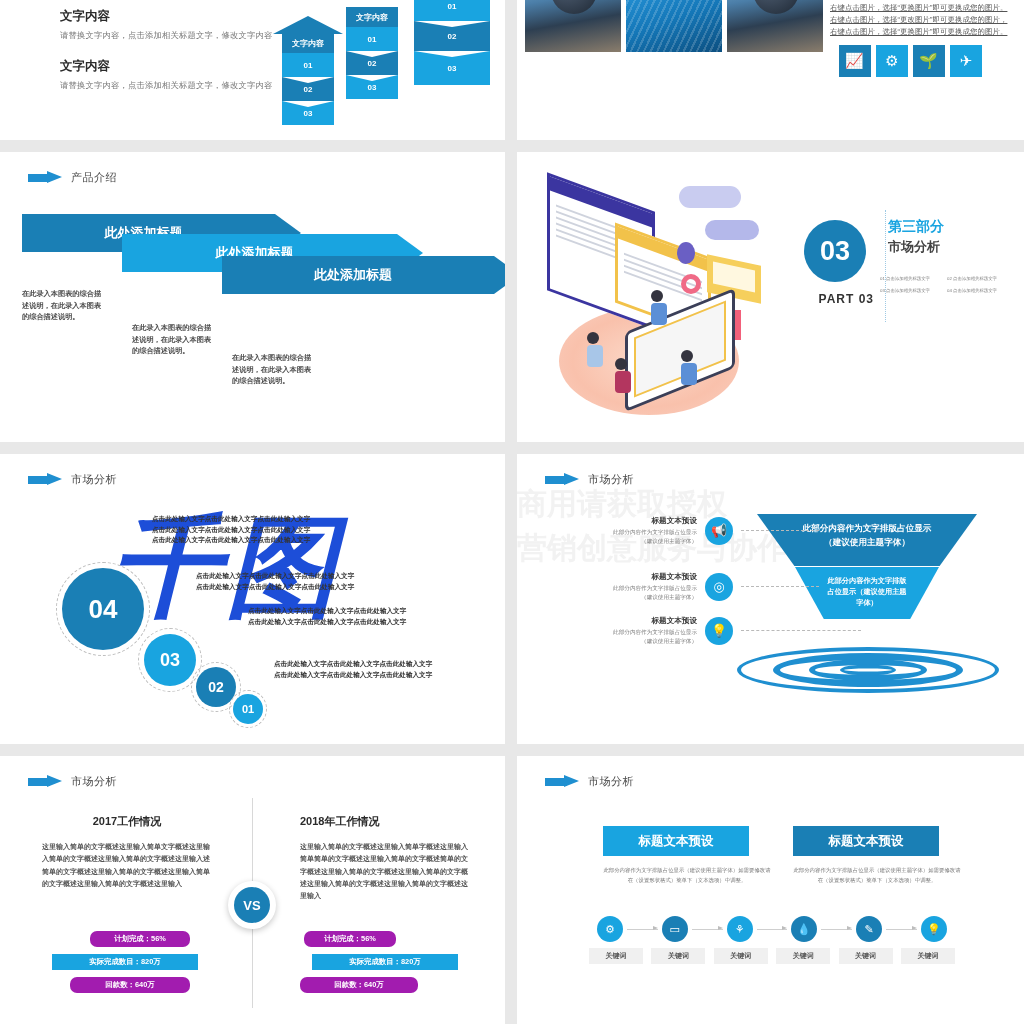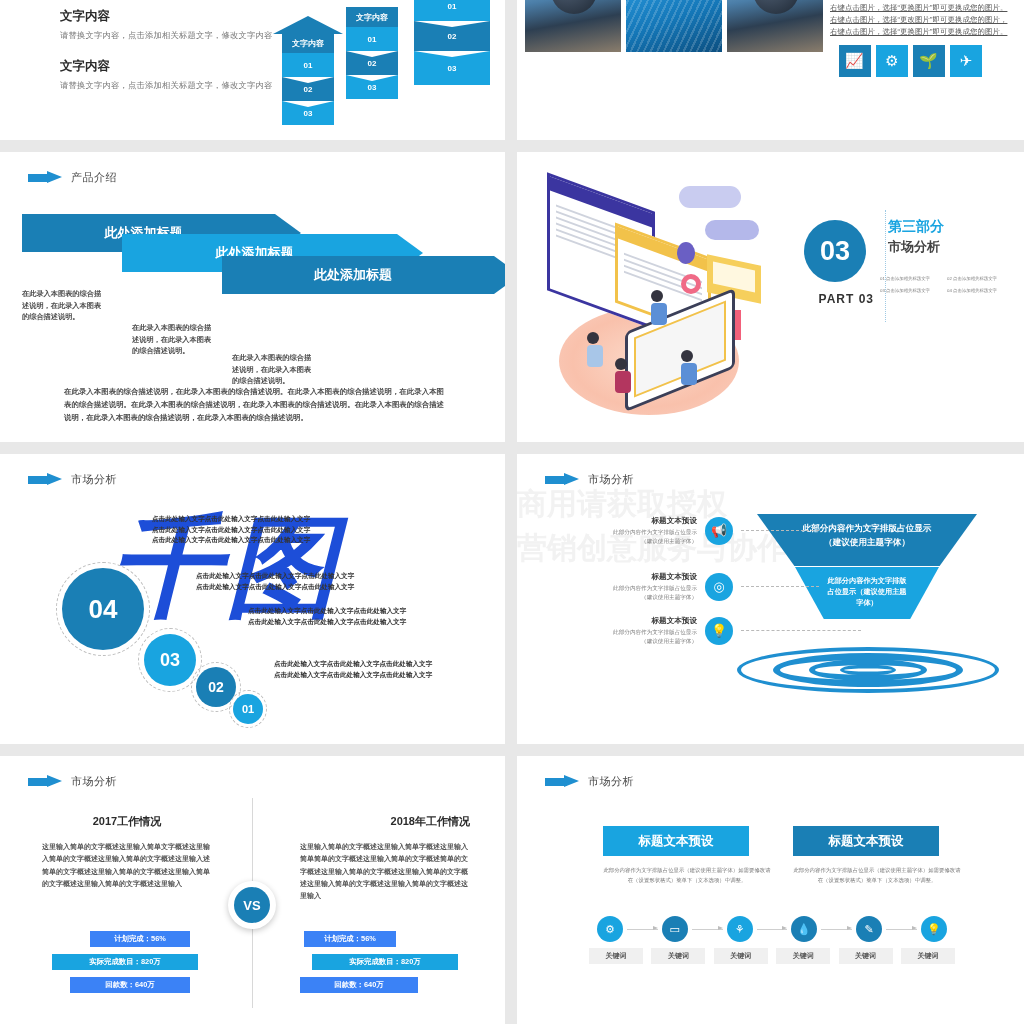--- a/index.html
+++ b/index.html
@@ -166,27 +166,27 @@
 
   
   .vsdiv{position:absolute;left:252px;top:42px;height:210px;border-left:1px solid #d8d8d8;}
   .vsbadge{position:absolute;left:228px;top:125px;width:48px;height:48px;border-radius:50%;
      background:#fff;box-shadow:0 2px 6px rgba(0,0,0,.22);display:flex;align-items:center;justify-content:center;}
   .vsbadge i{width:36px;height:36px;border-radius:50%;background:#1a7fb5;color:#fff;
      display:flex;align-items:center;justify-content:center;font-style:normal;font-weight:bold;font-size:13px;}
   .col{position:absolute;top:58px;width:170px;}
   .colL{left:42px;} .colR{left:300px;}
   .colL h3,.colR h3{font-size:11px;color:#2b2b2b;text-align:center;margin-bottom:12px;}
-  .colR h3{text-align:right;}
+  .colR h3{text-align:left;}
   .colL p,.colR p{font-size:7px;color:#555;line-height:1.76;font-weight:bold;}
   .bars{position:absolute;top:175px;width:180px;}
   .barsL{left:40px;} .barsR{left:300px;}
   .bar{height:16px;color:#fff;font-size:7.4px;font-weight:bold;display:flex;align-items:center;
      justify-content:center;margin-bottom:7px;}
-  .bar.d{background:#3b82f6;} .bar.l{background:#19a4e0;}
+  .bar.d{background:#a21caf;border-radius:7px;} .bar.l{background:#19a4e0;}
   .bw1{width:100px;margin-left:50px;} .bw2{width:146px;margin-left:12px;} .bw3{width:120px;margin-left:30px;}
   .bw1r{width:92px;margin-left:4px;} .bw2r{width:146px;margin-left:12px;} .bw3r{width:118px;margin-left:0px;}
 
   
   .kbtn{position:absolute;top:70px;height:30px;display:flex;align-items:center;justify-content:center;
       color:#fff;font-weight:bold;font-size:12.5px;}
   .kb1{left:86px;width:146px;background:#19a4e0;}
   .kb2{left:276px;width:146px;background:#1a7fb5;}
   .kdesc{position:absolute;top:110px;width:168px;font-size:5.4px;color:#777;line-height:1.8;text-align:center;}
   .kd1{left:86px;} .kd2{left:276px;}
@@ -308,21 +308,20 @@
       <span class="body">此处添加标题</span>
         <span class="tip"></span>
     </div>
     <div class="bigarrow a3">
       <span class="body">此处添加标题</span>
         <span class="tip"></span>
     </div>
     <div class="cap3 c1">在此录入本图表的综合描述说明，在此录入本图表的综合描述说明。</div>
     <div class="cap3 c2">在此录入本图表的综合描述说明，在此录入本图表的综合描述说明。</div>
     <div class="cap3 c3">在此录入本图表的综合描述说明，在此录入本图表的综合描述说明。</div>
-    <div class="s3-foot">在此录入本图表的综合描述说明，在此录入本图表的综合描述说明。在此录入本图表的综合描述说明，在此录入本图表的综合描述说明。在此录入本图表的综合描述说明，在此录入本图表的综合描述说明。在此录入本图表的综合描述说明，在此录入本图表的综合描述说明，在此录入本图表的综合描述说明。</div>
   </div>
 
   <div class="slide">
     <div class="illus">
       <div class="blob"></div>
       <div class="win w1">
           <div class="bar"></div>
           <div class="lines">
             <i></i>
             <i></i>

